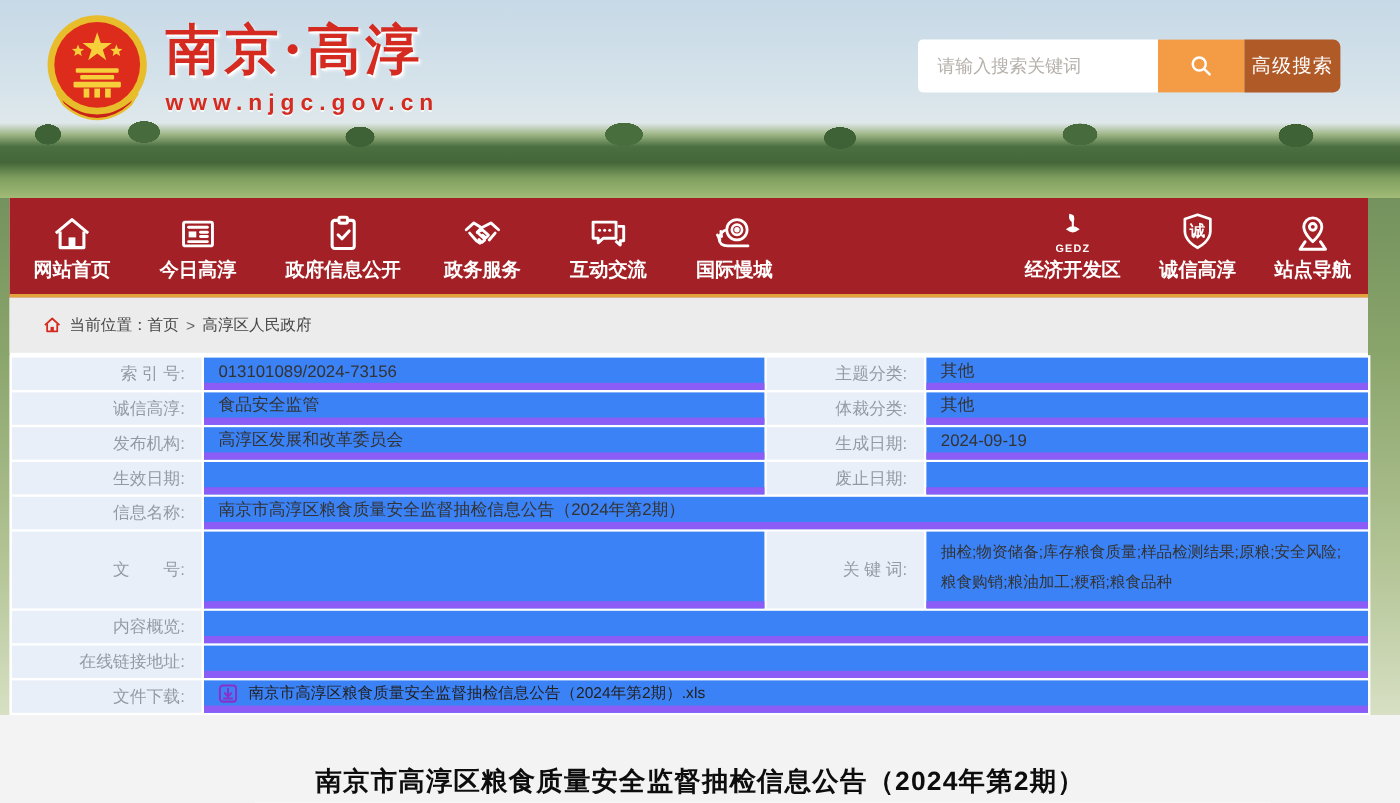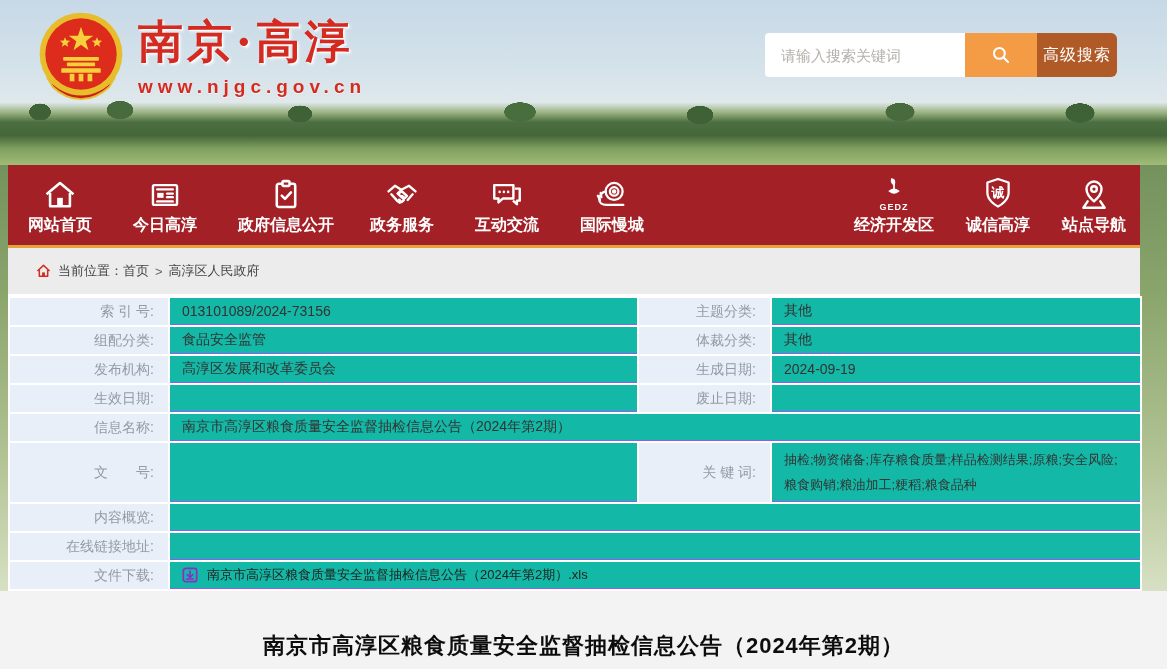--- a/index.html
+++ b/index.html
@@ -84,21 +84,21 @@
   .breadcrumb .crumb-link { color:#444; cursor:pointer; text-decoration:none; }
   .breadcrumb .sep { margin:0 6px; color:#666; }
   .bc-home-icon { margin-right:7px; display:flex; }
 
   
   .info-table { width:1132px; border-collapse:separate; border-spacing:2px; background:#fff; table-layout:fixed; }
   .info-table td { font-size:14px; vertical-align:middle; }
   td.lbl {
     background:#e9eff8; color:#949aa5; text-align:right; padding:0 14px 0 4px; white-space:nowrap;margin-top:30px;
   }
-  td.val { background:#14b8a6; color:#333; padding:0 12px; border-bottom:1px solid #8b5cf6; }
+  td.val { background:#3b82f6; color:#333; padding:0 12px; border-bottom:6px solid #8b5cf6; }
   tr.r-std td { height:27px; }
   tr.r-tall td { height:58px; }
   td.val.keywords { font-size:13px; line-height:25px; padding-top:4px; padding-bottom:4px; }
   .file-link { display:flex; align-items:center; gap:9px; color:#222; font-size:13px; cursor:pointer; }
 
   
   .article-section { width:1167px; height:81px; background:#f3f3f3; text-align:center; }
   .article-title { padding-top:40px; font-size:22px; font-weight:bold; color:#0d0d0d; letter-spacing:1px; }
 
   svg { display:block; }
@@ -281,21 +281,21 @@
           <col style="width:368px">
         </colgroup>
     <tbody>
           <tr class="r-std">
       <td class="lbl">索 引 号:</td>
       <td class="val">013101089/2024-73156</td>
       <td class="lbl">主题分类:</td>
       <td class="val">其他</td>
     </tr>
     <tr class="r-std">
-      <td class="lbl">组配分类:</td>
+      <td class="lbl">诚信高淳:</td>
       <td class="val">食品安全监管</td>
       <td class="lbl">体裁分类:</td>
       <td class="val">其他</td>
     </tr>
     <tr class="r-std">
       <td class="lbl">发布机构:</td>
       <td class="val">高淳区发展和改革委员会</td>
       <td class="lbl">生成日期:</td>
       <td class="val">2024-09-19</td>
     </tr>

